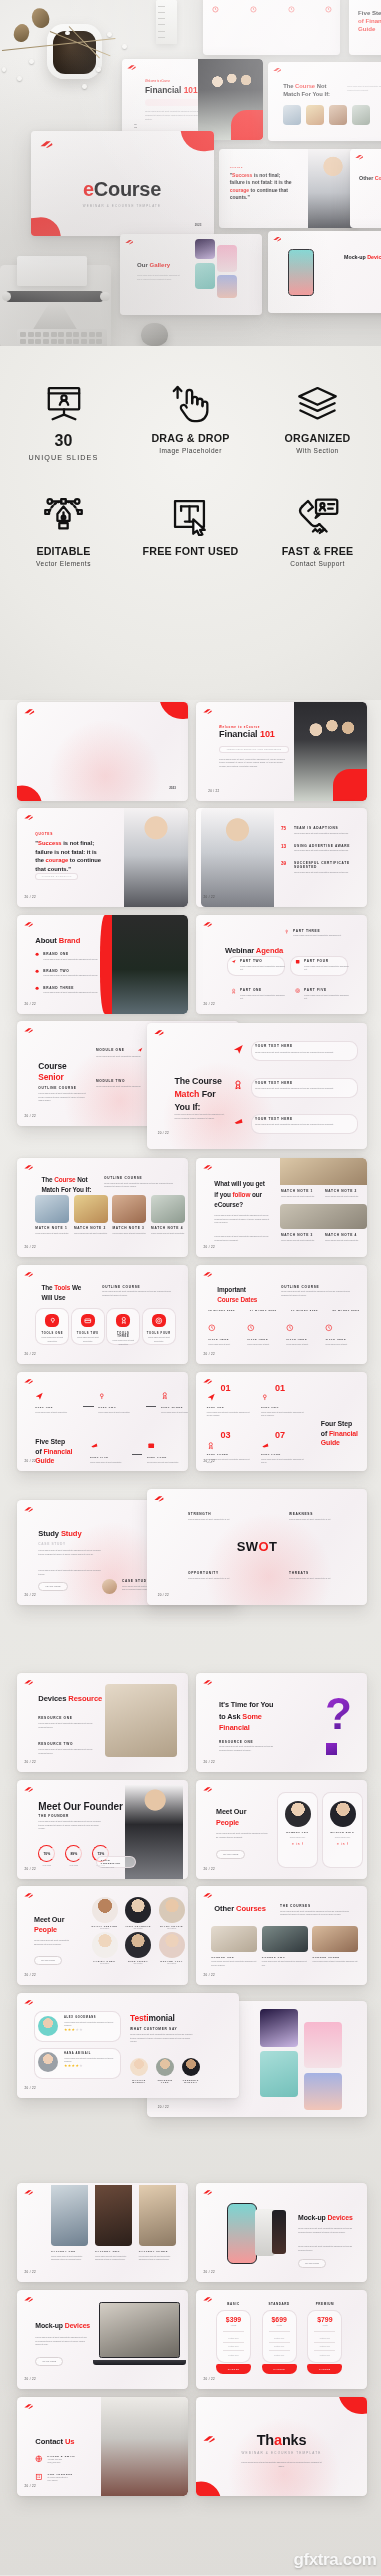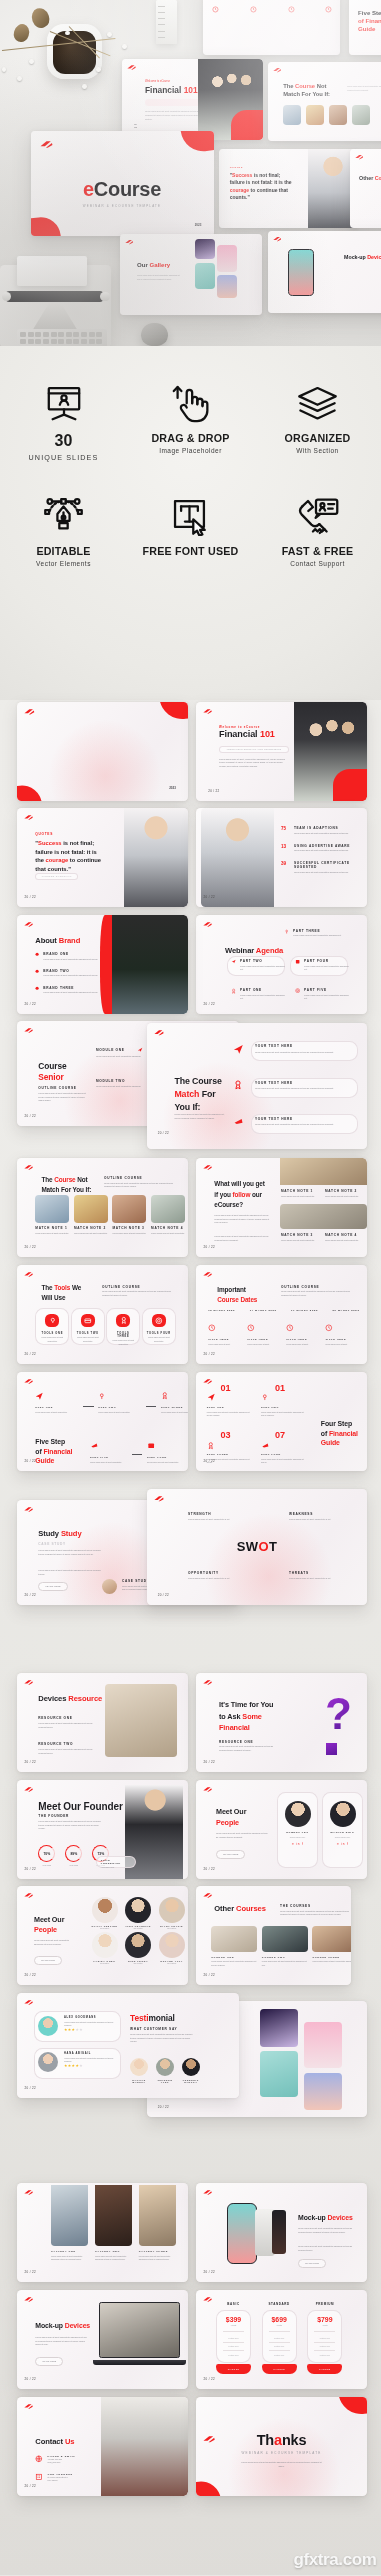--- a/index.html
+++ b/index.html
@@ -1236,21 +1236,21 @@
       </div>
       <div style="text-align:center">
         <div class="circ" style="width:26px;height:26px;margin:0 auto;background:radial-gradient(circle at 50% 34%,#edd2bb 0 30%,#e4cfc6 31%)"></div>
         <div class="eyebrow" style="font-size:2.1px;margin-top:2.3px">ROLAND ALVA</div>
         <div style="font-size:1.7px;color:#a3a2a8">Job Position</div>
       </div>
     </div>
     <div class="pg">20 / 22</div>
   </div>
 
-  <div class="sl" style="left:196px;top:1186px;width:155px;height:99px">
+  <div class="sl" style="left:196px;top:1186px;width:171px;height:99px">
     <svg class="logo-mark" width="9.1" height="6.9" viewBox="0 0 24 16">
         <path d="M1 11 L12 2 L20 2 L9 11 Z" fill="#f41f1f"></path>
         <path d="M11 14 L22 5 L23 9 L14 14 Z" fill="#f41f1f"></path>
       </svg>
     <div class="ttl" style="position:absolute;left:18.3px;top:18.3px;font-size:7.6px">
       <span>Other </span><span class="r">Courses</span>
     </div>
     <div class="eyebrow" style="position:absolute;left:84px;top:18.3px">THE COURSES</div>
     <div class="lorem" style="position:absolute;left:84px;top:23.6px;width:78px;font-size:2px">Lorem ipsum dolor sit amet consectetur adipiscing elit sed do eiusmod tempor incididunt ut labore et dolore magna aliqua ut enim ad minim veniam.</div>
     <div style="position:absolute;left:15.2px;top:40px;display:flex;gap:4.6px">

